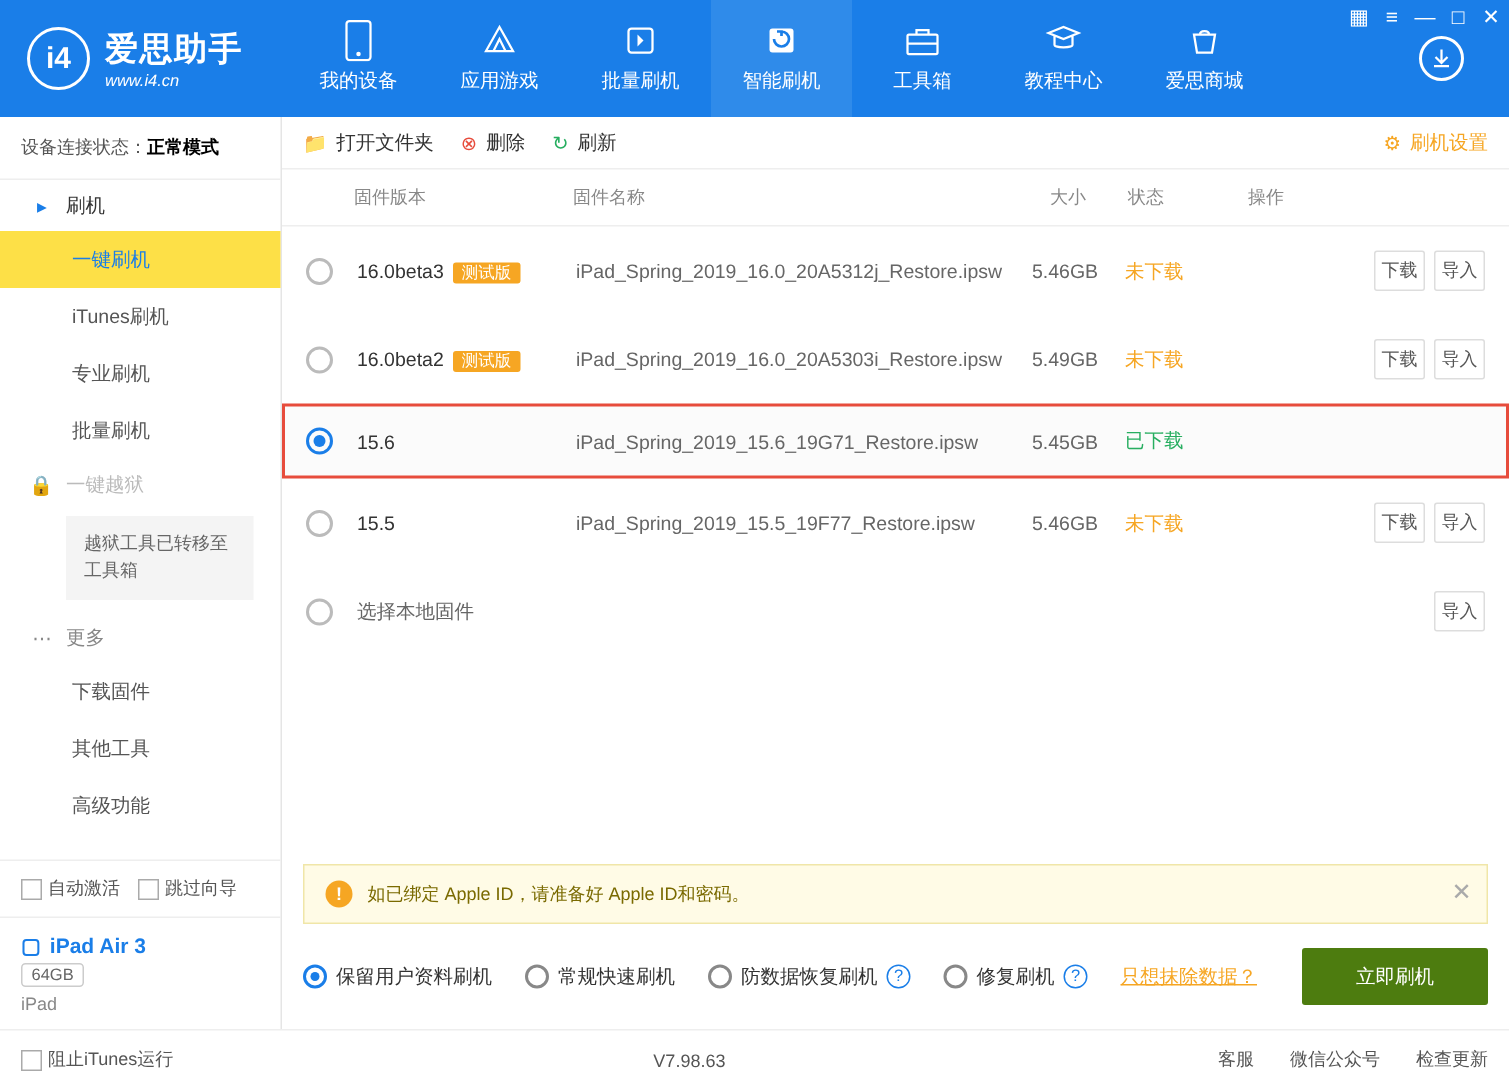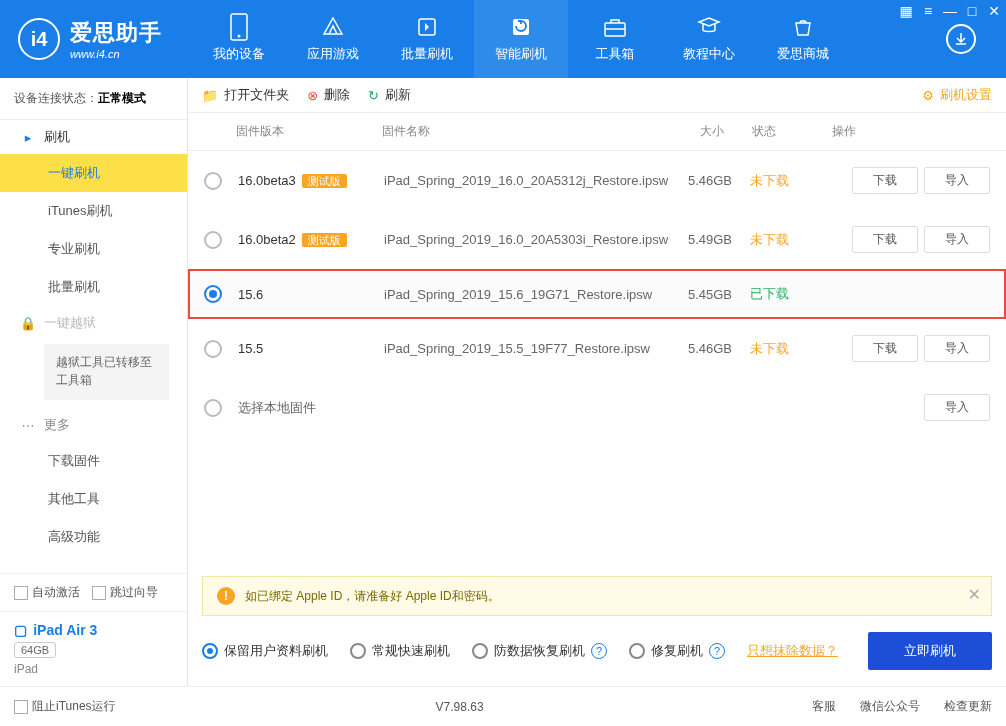--- a/index.html
+++ b/index.html
@@ -49,33 +49,33 @@
 .col-actions { width: 160px; }
 
 .row { display: flex; align-items: center; padding: 14px; font-size: 13px; color: #666; border: 2px solid transparent; }
 .row.highlighted { border: 2px solid #e74c3c; background: #fbfbfb; }
 .row .radio { width: 18px; height: 18px; border: 2px solid #bbb; border-radius: 50%; display: flex; align-items: center; justify-content: center; cursor: pointer; margin-right: 16px; }
 .row .radio.checked { border-color: #1a7ee8; }
 .row .radio.checked::after { content: ""; width: 8px; height: 8px; background: #1a7ee8; border-radius: 50%; }
 .beta-tag { background: #f6a623; color: #fff; font-size: 11px; padding: 1px 6px; border-radius: 2px; margin-left: 6px; }
 .status-orange { color: #f6a623; }
 .status-green { color: #27ae60; }
-.btn-sm { border: 1px solid #ddd; background: #fff; padding: 4px 20px; font-size: 12px; cursor: pointer; margin-left: 6px; color: #555; border-radius: 2px; }
+.btn-sm { border: 1px solid #ddd; background: #fff; padding: 4px 4px; font-size: 12px; cursor: pointer; margin-left: 6px; color: #555; border-radius: 2px; }
 
 .alert-bar { background: #fffbe6; border: 1px solid #f0e6a8; margin: 8px 14px 0; padding: 10px 14px; font-size: 12px; color: #7a6a00; display: flex; align-items: center; gap: 10px; position: relative; }
 .alert-close { position: absolute; right: 10px; top: 8px; color: #aaa; cursor: pointer; font-size: 16px; }
 
 .option-bar { display: flex; align-items: center; padding: 16px 14px; gap: 22px; font-size: 13px; color: #333; }
 .opt { display: flex; align-items: center; gap: 6px; cursor: pointer; }
 .opt .r { width: 16px; height: 16px; border: 2px solid #888; border-radius: 50%; display: flex; align-items: center; justify-content: center; }
 .opt.sel .r { border-color: #1a7ee8; }
 .opt.sel .r::after { content: ""; width: 6px; height: 6px; background: #1a7ee8; border-radius: 50%; }
 .help-q { width: 16px; height: 16px; border: 1px solid #1a7ee8; color: #1a7ee8; border-radius: 50%; font-size: 11px; display: flex; align-items: center; justify-content: center; }
 .link-orange { color: #f6a623; text-decoration: underline; cursor: pointer; }
-.flash-btn { background: #1d4ed8; color: #fff; padding: 10px 36px; border: none; cursor: pointer; font-size: 13px; margin-left: auto; border-radius: 2px; }
+.flash-btn { background: #4d7c0f; color: #fff; padding: 10px 36px; border: none; cursor: pointer; font-size: 13px; margin-left: auto; border-radius: 2px; }
 
 .footer { height: 40px; border-top: 1px solid #eee; display: flex; align-items: center; padding: 0 14px; font-size: 12px; color: #555; gap: 20px; }
 .footer .ver { margin-left: 300px; }
 .footer .right-links { margin-left: auto; display: flex; gap: 24px; }
 .chk { width: 14px; height: 14px; border: 1px solid #aaa; display: inline-block; vertical-align: middle; margin-right: 4px; }
 </style>
 </head>
 <body>
 
 <div class="window-controls">

